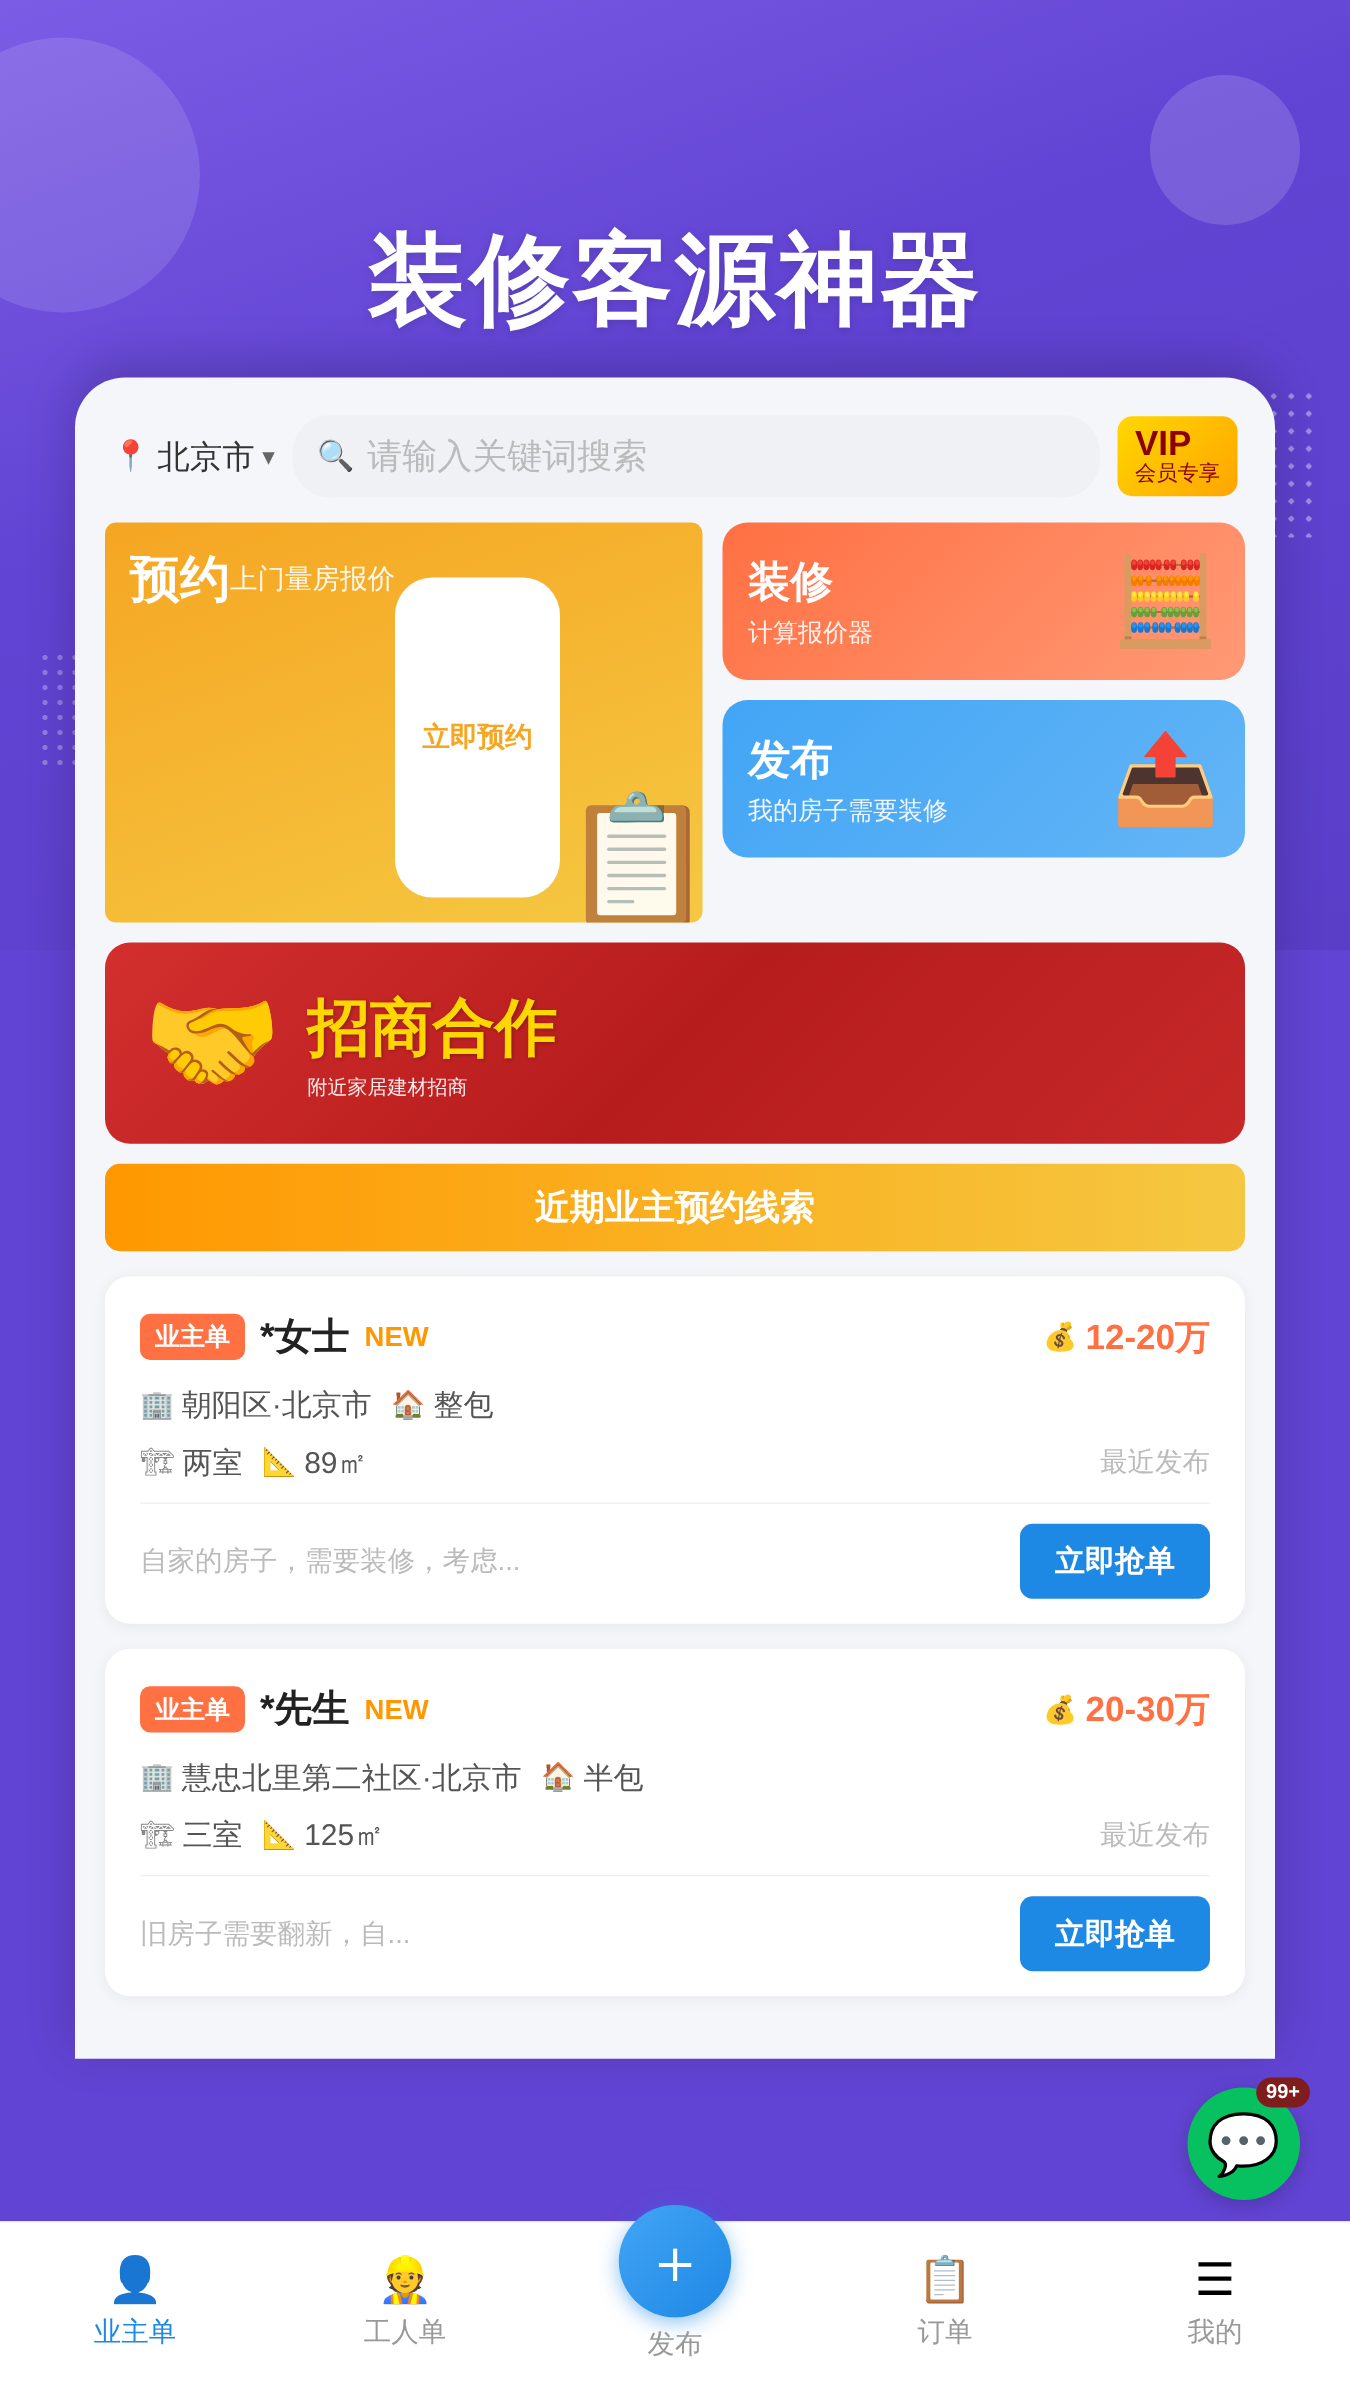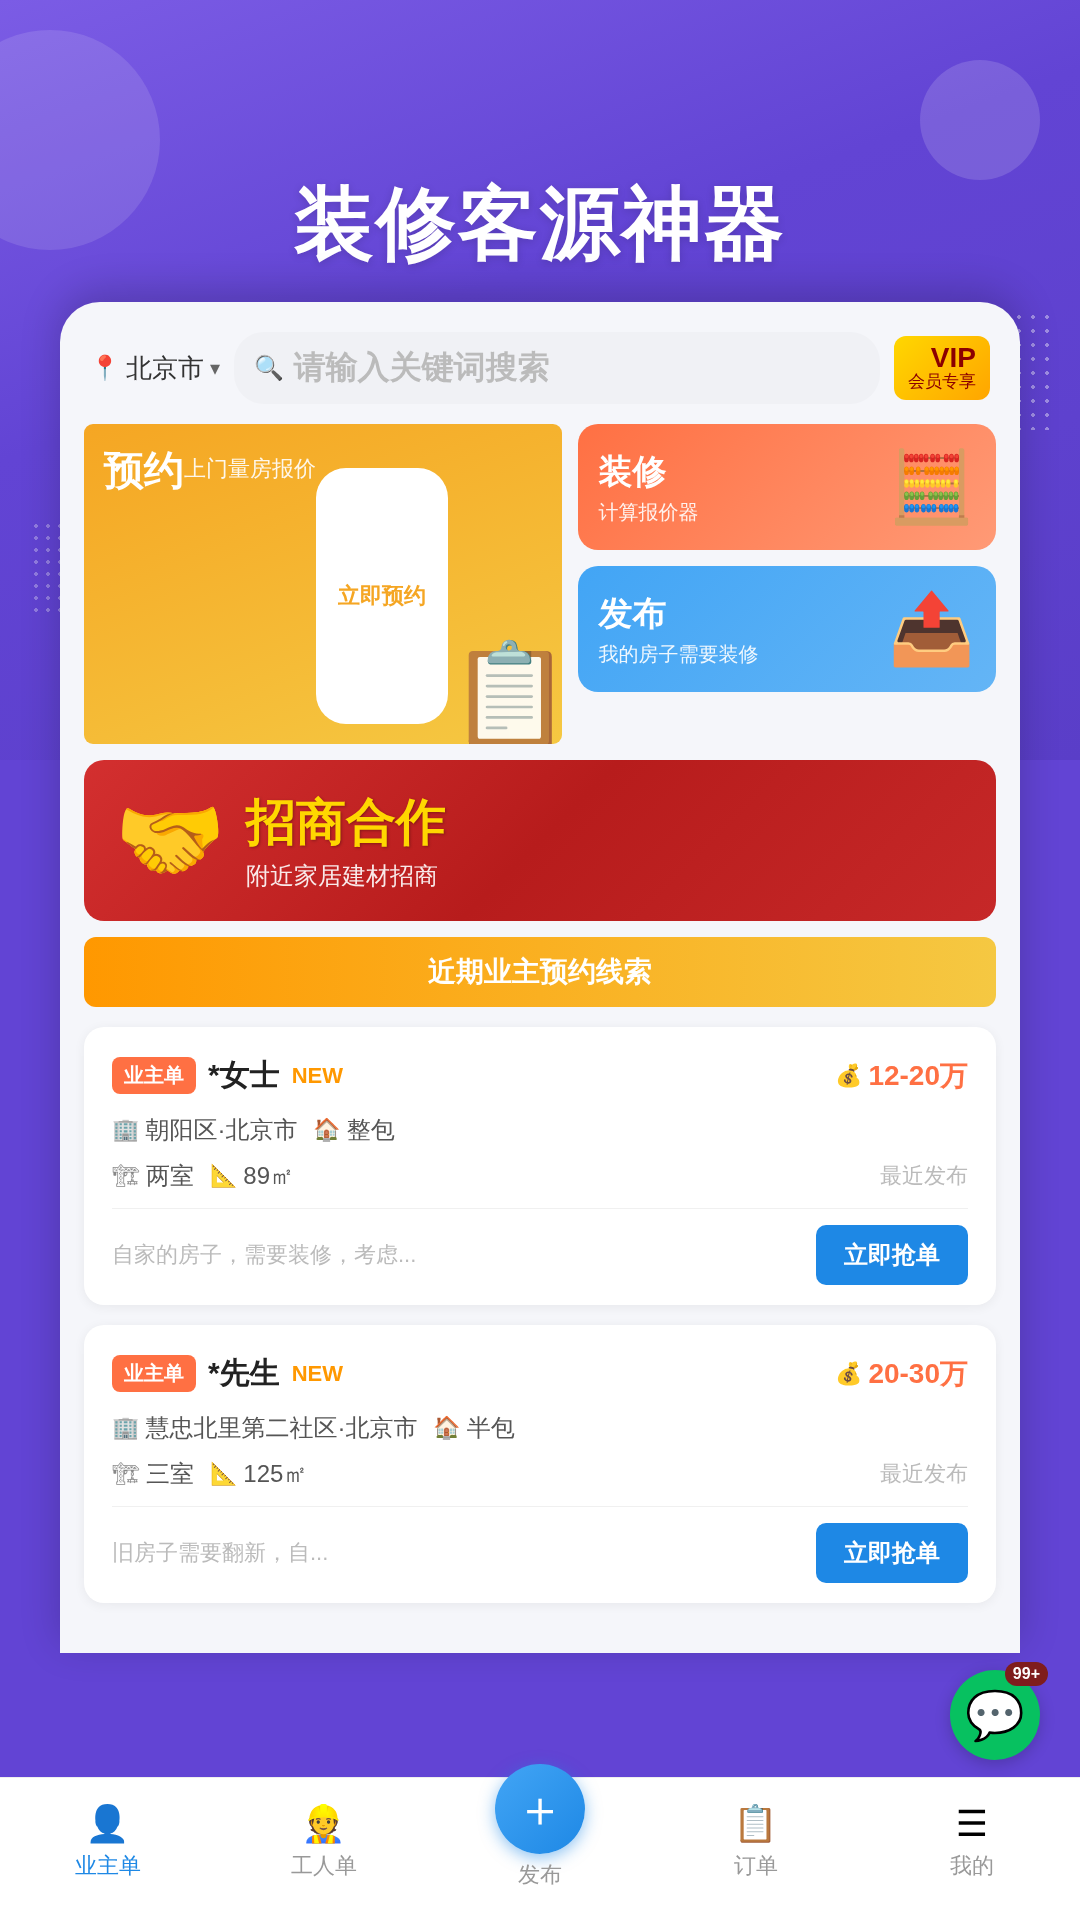--- a/index.html
+++ b/index.html
@@ -113,25 +113,25 @@
     .search-input-wrap {
       flex: 1;
       display: flex;
       align-items: center;
       background: #f0f1f5;
       border-radius: 30px;
       padding: 14px 20px;
       gap: 10px;
     }
     .search-icon { color: #999; font-size: 24px; }
-    .search-placeholder { color: #bbb; font-size: 32px; font-weight: bold; }
+    .search-placeholder { color: #bbb; font-size: 28px; }
     .vip-badge {
       display: flex;
       flex-direction: column;
-      align-items: flex-end;
+      align-items: flex-start;
       justify-content: center;
       background: linear-gradient(135deg, #ffd700, #ffa500);
       border-radius: 12px;
       padding: 8px 14px;
       min-width: 90px;
     }
     .vip-text { color: #8B0000; font-size: 28px; font-weight: 900; line-height: 1; }
     .vip-sub { color: #8B0000; font-size: 17px; line-height: 1.2; }
 
     
@@ -220,21 +220,21 @@
       padding: 28px 30px;
       display: flex;
       align-items: center;
       gap: 20px;
       position: relative;
       overflow: hidden;
     }
     .banner-img { font-size: 90px; }
     .banner-content { flex: 1; }
     .banner-title { color: #FFD700; font-size: 50px; font-weight: 900; text-shadow: 1px 1px 3px rgba(0,0,0,0.3); }
-    .banner-sub { color: rgba(255,255,255,0.9); font-size: 24px; margin-top: 4px; }
+    .banner-sub { color: rgba(255,255,255,0.9); font-size: 16px; margin-top: 4px; }
     .hotline-badge {
       background: rgba(255,255,255,0.2);
       border: 1.5px solid rgba(255,255,255,0.5);
       border-radius: 30px;
       padding: 8px 16px;
       color: white;
       font-size: 20px;
       white-space: nowrap;
     }
 

